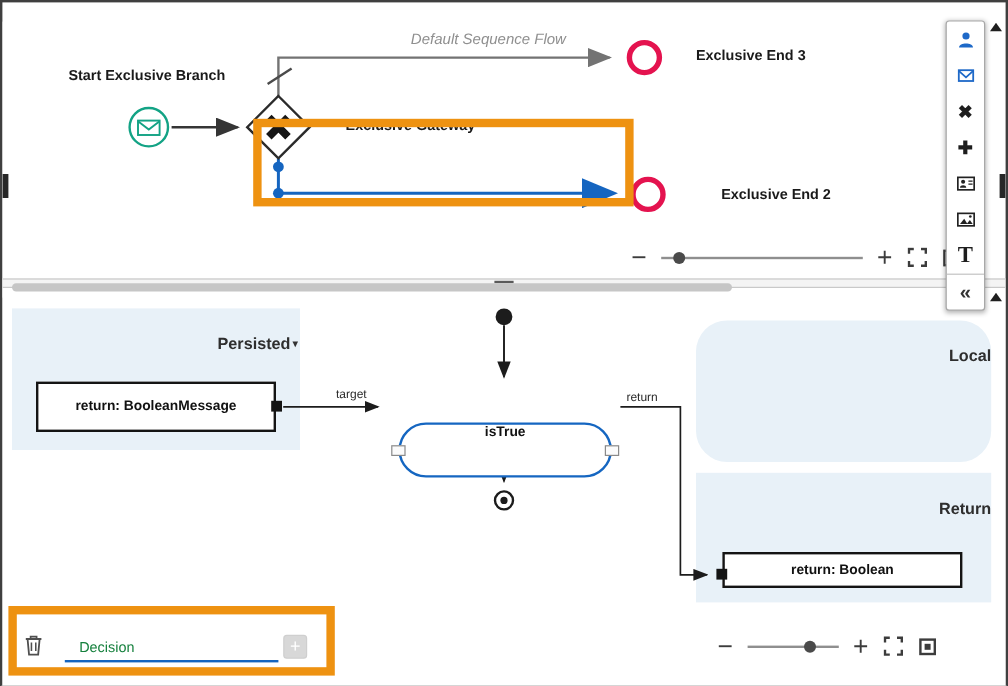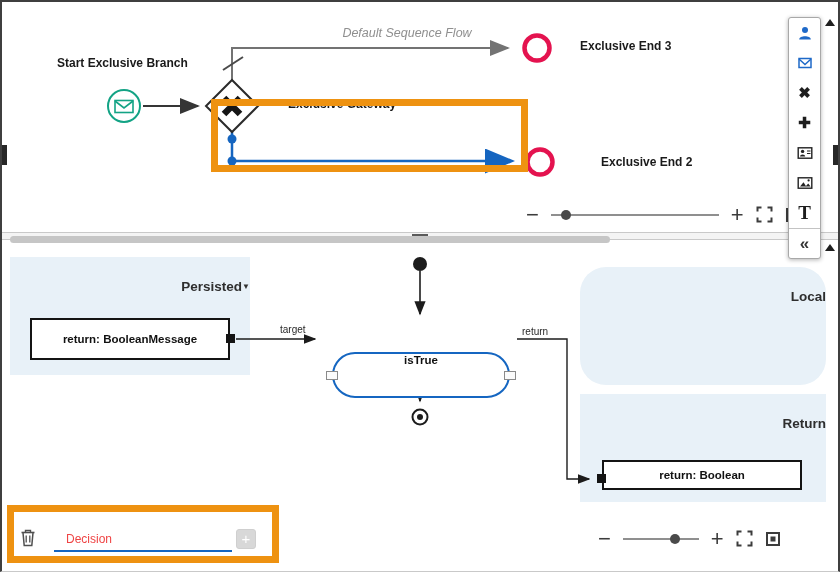--- a/index.html
+++ b/index.html
@@ -28,21 +28,21 @@
   
   .bottom-panel{position:absolute;left:0;top:238px;width:836px;height:331px;background:#fff;}
   .bluebox{position:absolute;background:#e8f1f8;}
   .bluebox .hdr{margin-top:22px;display:flex;align-items:center;justify-content:flex-end;gap:0;font-weight:bold;font-size:13.5px;color:#2e2e2e;}
   .caret{font-size:8px;color:#333;}
   .varbox{position:absolute;background:#fff;border:2px solid #141414;display:flex;align-items:center;justify-content:center;font-size:11.5px;font-weight:bold;color:#111;z-index:3;}
   .connector{position:absolute;width:9px;height:9px;background:#141414;z-index:4;}
   .fnode{position:absolute;left:330px;top:81px;width:178px;height:46px;background:#fff;border:2px solid #1566c1;border-radius:23px;display:flex;align-items:flex-start;justify-content:center;font-size:11.5px;font-weight:bold;color:#111;z-index:3;margin-top:31px;}
   .port{position:absolute;width:12px;height:9px;background:#fbfbfb;border:1px solid #8a8a8a;}
   .portlbl{position:absolute;font-size:10px;color:#2a2a2a;z-index:4;white-space:nowrap;}
-  .name-input{position:absolute;left:52px;top:290px;width:178px;height:22px;border:none;border-bottom:2px solid #1565c0;background:transparent;font-family:"Liberation Sans",sans-serif;font-size:12px;color:#ef4444;padding:0 0 2px 12px;outline:none;z-index:3;}
+  .name-input{position:absolute;left:52px;top:290px;width:178px;height:22px;border:none;border-bottom:2px solid #1565c0;background:transparent;font-family:"Liberation Sans",sans-serif;font-size:12px;color:#15803d;padding:0 0 2px 12px;outline:none;z-index:3;}
   .icon-btn{position:absolute;background:none;border:none;cursor:pointer;z-index:3;}
   .add-btn{position:absolute;left:234px;top:289px;width:20px;height:20px;background:#d8d8d8;border:1px solid #cfcfcf;border-radius:3px;color:#fff;font-size:15px;line-height:17px;text-align:center;cursor:pointer;z-index:3;}
   
   .palette{position:absolute;left:786px;top:15px;width:33px;background:#fff;border:1px solid #a8a8a8;border-radius:3px;box-shadow:0 1px 4px rgba(0,0,0,.3);z-index:20;}
   .p-item{width:31px;height:30px;display:flex;align-items:center;justify-content:center;cursor:pointer;font-weight:bold;color:#1d1d1d;}
   .p-glyph{font-size:15px;}
   .p-t{font-family:"Liberation Serif",serif;font-size:19px;}
   .p-collapse{font-size:17px;color:#333;}
   .p-last{border-top:1px solid #c3c3c3;}
   

